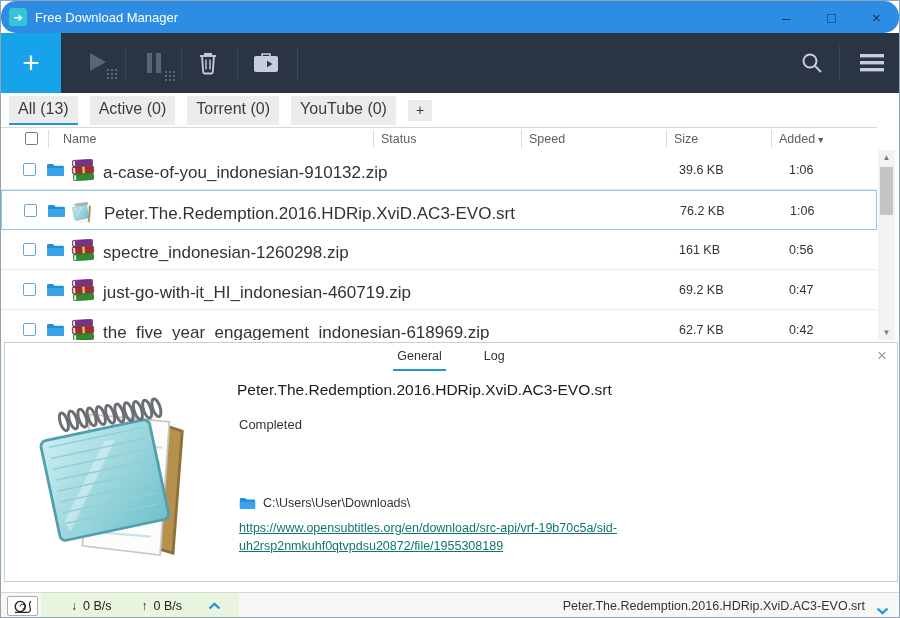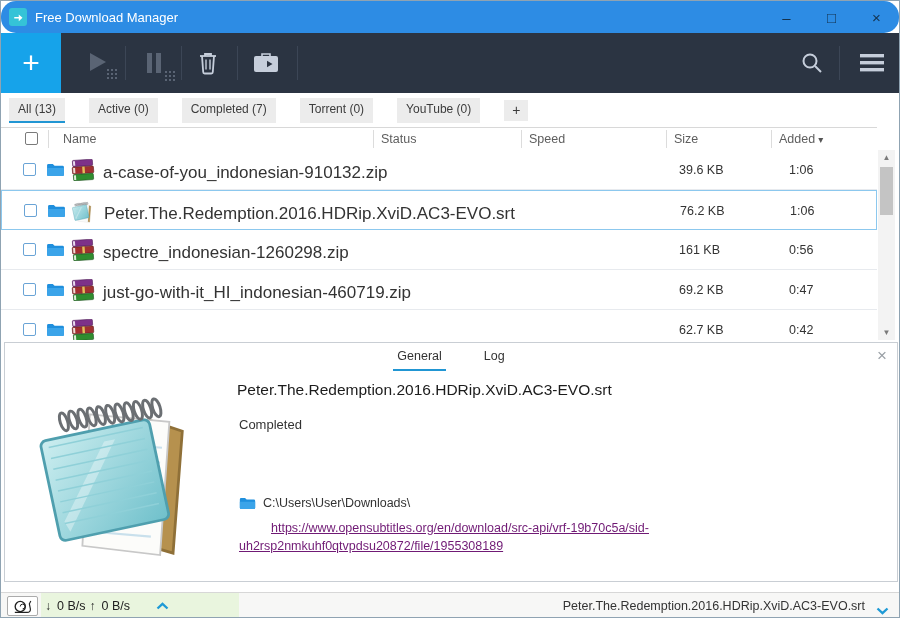--- a/index.html
+++ b/index.html
@@ -16,21 +16,21 @@
   
   .toolbar { position:absolute; left:0; top:32px; width:100%; height:60px; background:#2b3442; }
   .add-btn { position:absolute; left:0; top:0; width:60px; height:60px; background:#16a3ea; color:#fff; font-size:30px; font-weight:400; display:flex; align-items:center; justify-content:center; }
   .tb-icon { position:absolute; top:0; height:60px; width:42px; display:flex; align-items:center; justify-content:center; }
   .tb-sep { position:absolute; top:13px; width:1px; height:34px; background:#3c4656; }
   .dots { position:absolute; display:grid; grid-template-columns:repeat(3,2px); grid-gap:2px; }
   .dots i { width:2px; height:2px; background:#5a6474; }
 
   
   .tabbar { position:absolute; left:0; top:92px; width:100%; height:34px; background:#fff; display:flex; align-items:center; padding-left:8px; }
-  .tab { background:#ececec; color:#3c3c3c; font-size:12px; padding:4px 9px 5px; margin-right:24px; cursor:default; border-bottom:2px solid #ececec; }
+  .tab { background:#ececec; color:#3c3c3c; font-size:16px; padding:4px 9px 5px; margin-right:12px; cursor:default; border-bottom:2px solid #ececec; }
   .tab.active { border-bottom:2px solid #2196d3; }
   .tab-add { background:#ececec; color:#3c3c3c; font-size:14px; padding:2px 8px 3px; cursor:default; }
 
   
   .thead { position:absolute; left:0; top:126px; width:876px; height:38px; border-top:1px solid #d8d8d8; border-bottom:1px solid #d8d8d8; font-size:12.5px; color:#5e5e5e; background:#fff; }
   .thead .cbx { position:absolute; left:24px; top:4px; border-color:#7a7a7a; }
   .col-line { position:absolute; top:2px; width:1px; height:18px; background:#dcdcdc; }
   .hname { position:absolute; left:62px; top:4px; }
   .hstatus { position:absolute; left:380px; top:4px; }
   .hspeed { position:absolute; left:528px; top:4px; }
@@ -60,27 +60,27 @@
   .ptab { padding:6px 4px 4px; border-bottom:2px solid transparent; cursor:default; }
   .ptab.active { border-bottom:2px solid #2196d3; }
   .panel-close { position:absolute; right:10px; top:3px; color:#9aa0a6; font-size:17px; cursor:default; }
   .np-big { position:absolute; left:28px; top:40px; }
   .dtitle { position:absolute; left:232px; top:38px; font-size:15.5px; color:#1c1c1c; }
   .dstatus { position:absolute; left:234px; top:74px; font-size:13px; color:#333; }
   .dgrid { position:absolute; left:234px; top:98px; font-size:12.5px; color:#333; line-height:17px; }
   .dgrid .lbl { display:inline-block; width:122px; color:#555; }
   .dpath { position:absolute; left:234px; top:153px; font-size:12.5px; color:#333; display:flex; align-items:flex-start; gap:7px; }
   .dlink { position:absolute; left:234px; top:176px; font-size:12.5px; color:#4a90d9; line-height:18px; }
-  .dlink a { color:#701a75;margin-left:32px; }
+  .dlink a { color:#0f766e; }
 
   
   .statusbar { position:absolute; left:0; top:591px; width:100%; height:27px; background:#f7f7f6; border-top:1px solid #d7d7d7; }
   .snail-btn { position:absolute; left:6px; top:3px; width:31px; height:20px; background:#fff; border:1px solid #ababab; border-radius:2px; display:flex; align-items:center; justify-content:center; }
   .speed-zone { position:absolute; left:40px; top:0; width:198px; height:26px; background:#e9f5de; display:flex; align-items:center; }
-  .spd { font-size:12.5px; color:#222; margin-left:4px; }
+  .spd { font-size:12.5px; color:#222; margin-left:30px; }
   .spd .arr { font-size:12px; margin-right:6px; }
   .zone-chevron { margin-left:26px; display:flex; }
   .sb-file { position:absolute; right:34px; top:6px; font-size:12.5px; color:#333; }
   .sb-chevron { position:absolute; right:10px; top:8px; }
 </style>
 </head>
 <body>
 
 <svg width="0" height="0" style="position:absolute">
   <defs>
@@ -216,21 +216,20 @@
           <rect x="0" y="0" width="24" height="3.4" fill="#c6cedb"></rect>
           <rect x="0" y="7" width="24" height="3.4" fill="#c6cedb"></rect>
           <rect x="0" y="14" width="24" height="3.4" fill="#c6cedb"></rect>
         </svg>
     </div>
   </div>
 
   <div class="tabbar">
     <span class="tab active">All (13)</span>
     <span class="tab">Active (0)</span>
-    <span class="tab">Completed (7)</span>
     <span class="tab">Torrent (0)</span>
     <span class="tab">YouTube (0)</span>
     <span class="tab-add">+</span>
   </div>
 
   <div class="thead">
     <span class="cbx"></span>
     <div class="col-line" style="left:47px"></div>
     <span class="hname">Name</span>
     <div class="col-line" style="left:372px"></div>
@@ -298,20 +297,21 @@
     </div>
 
     <div class="trow">
       <span class="cbx row-cbx"></span>
       <svg class="row-folder" width="19" height="15">
           <use href="#sym-folder"></use>
         </svg>
       <svg class="row-ficon" width="24" height="22">
           <use href="#sym-winrar"></use>
         </svg>
+      <span class="row-name">the_five_year_engagement_indonesian-618969.zip</span>
       <span class="row-size">62.7 KB</span>
       <span class="row-added">0:42</span>
     </div>
   </div>
 
   <div class="vscroll">
     <span class="vs-btn" style="top:0">▲</span>
     <span class="vs-thumb"></span>
     <span class="vs-btn" style="bottom:0">▼</span>
   </div>

